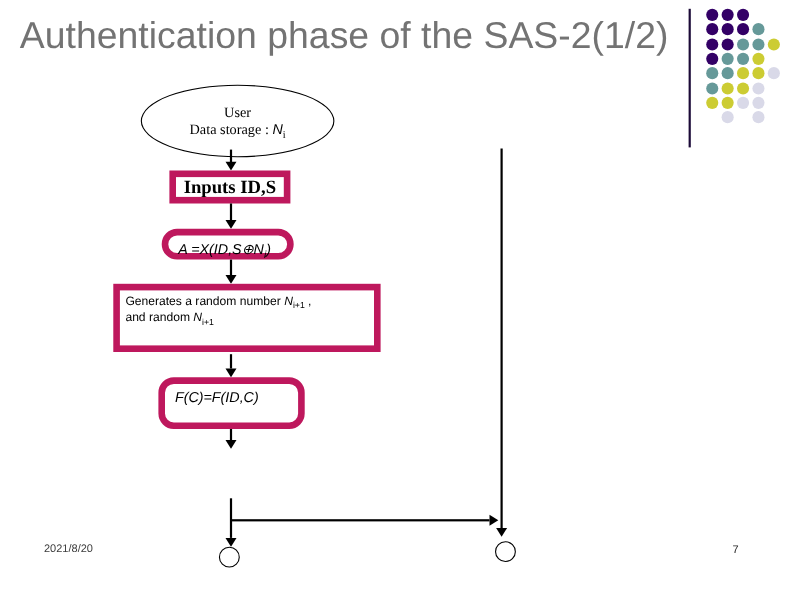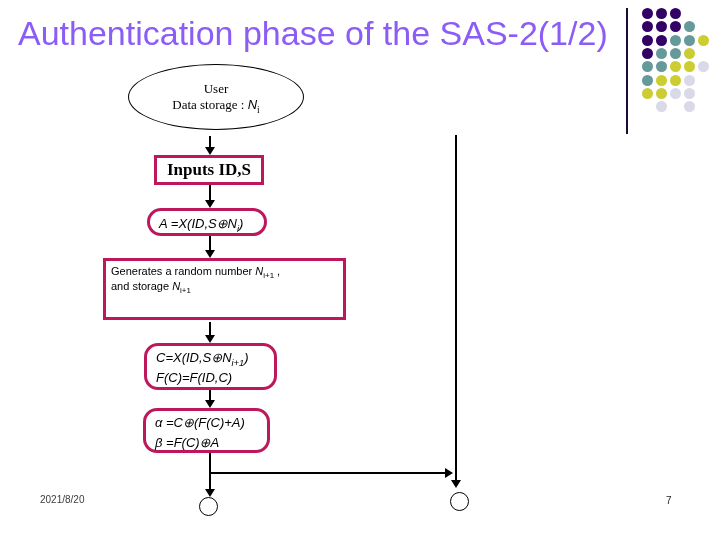--- a/index.html
+++ b/index.html
@@ -4,34 +4,34 @@
 <style>
   html,body { margin:0; padding:0; background:#888; }
   #canvas {
     position:relative; width:720px; height:540px; background:#ffffff;
     overflow:hidden; font-family:"Liberation Sans", sans-serif; color:#000;
   }
   
   .title {
     position:absolute; left:18px; top:13px; width:640px;
     font-family:"Liberation Sans", sans-serif;
-    font-size:34px; line-height:40px; color:#8b5cf6; white-space:nowrap;
+    font-size:34px; line-height:40px; color:#737373; white-space:nowrap;
   }
   
   .vline { position:absolute; left:626px; top:8px; width:2px; height:126px; }
   .dot { position:absolute; width:11px; height:11px; border-radius:50%; }
   
   .ellipse {
     position:absolute; border:1px solid #000; border-radius:50%; background:#fff;
     display:flex; flex-direction:column; align-items:center; justify-content:center;
     font-family:"Liberation Serif", serif; font-size:13px; line-height:16px; text-align:center;
   }
   .ellipse .math, .it { font-style:italic; font-family:"Liberation Sans", sans-serif; }
   
-  .box { position:absolute; border:3px solid #be185d; background:#fff; box-sizing:border-box; }
+  .box { position:absolute; border:6px solid #be185d; background:#fff; box-sizing:border-box; }
   .box.center { display:flex; align-items:center; justify-content:center; }
   .inputs { font-family:"Liberation Serif", serif; font-weight:bold; font-size:17px; }
   .math-box { font-family:"Liberation Sans", sans-serif; font-style:italic; font-size:13px;border-radius:14px; }
   .math-box .line { padding-left:9px; line-height:20px; }
   .gen { font-size:11px; line-height:15px; padding:3px 4px 0 5px; overflow:visible; }
   .gen .line { white-space:nowrap; }
   sub { font-size:0.72em; line-height:0; }
   
   .seg { position:absolute; background:#000; }
   .arr-down { position:absolute; width:0; height:0; border-left:5px solid transparent;
@@ -79,21 +79,21 @@
       <div class="dot" style="left: 670px; top: 74.5px; background: rgb(204, 204, 51);"></div>
       <div class="dot" style="left: 684px; top: 74.5px; background: rgb(217, 217, 232);"></div>
       <div class="dot" style="left: 642px; top: 87.8px; background: rgb(204, 204, 51);"></div>
       <div class="dot" style="left: 656px; top: 87.8px; background: rgb(204, 204, 51);"></div>
       <div class="dot" style="left: 670px; top: 87.8px; background: rgb(217, 217, 232);"></div>
       <div class="dot" style="left: 684px; top: 87.8px; background: rgb(217, 217, 232);"></div>
       <div class="dot" style="left: 656px; top: 101.1px; background: rgb(217, 217, 232);"></div>
       <div class="dot" style="left: 684px; top: 101.1px; background: rgb(217, 217, 232);"></div>
     </div>
 
-  <div class="ellipse" style="left:128px; top:64px; width:174px; height:64px;">
+  <div class="ellipse" style="left:128px; top:77px; width:174px; height:64px;">
     <div>User</div>
     <div><span>Data storage : </span><span class="it">N</span><sub>i</sub></div>
   </div>
 
 
   <div class="seg" style="left:209px; top:136px; width:2px; height:12px;"></div>
   <div class="arr-down" style="left:205px; top:147px;"></div>
 
   <div class="box center inputs" style="left:154px; top:155px; width:110px; height:30px;">
     <span>Inputs ID,S</span>
@@ -104,38 +104,33 @@
 
   <div class="box math-box" style="left:147px; top:208px; width:120px; height:28px;">
     <div class="line" style="line-height:26px;"><span>A =X(ID,S⊕N</span><sub>i</sub><span>)</span></div>
   </div>
 
   <div class="seg" style="left:209px; top:236px; width:2px; height:14px;"></div>
   <div class="arr-down" style="left:205px; top:250px;"></div>
 
   <div class="box gen" style="left:103px; top:258px; width:243px; height:62px;">
     <div class="line"><span>Generates a random number </span><span class="it">N</span><sub>i+1</sub><span> ,</span></div>
-    <div class="line"><span>and storage </span><span class="it">N</span><sub>i+1</sub></div>
+    <div class="line"><span>and random </span><span class="it">N</span><sub>i+1</sub></div>
   </div>
 
   <div class="seg" style="left:209px; top:322px; width:2px; height:13px;"></div>
   <div class="arr-down" style="left:205px; top:335px;"></div>
 
   <div class="box math-box" style="left:144px; top:343px; width:133px; height:47px; padding-top:2px;">
-    <div class="line"><span>C=X(ID,S⊕N</span><sub>i+1</sub><span>)</span></div>
     <div class="line"><span>F(C)=F(ID,C)</span></div>
   </div>
 
   <div class="seg" style="left:209px; top:390px; width:2px; height:10px;"></div>
   <div class="arr-down" style="left:205px; top:400px;"></div>
 
-  <div class="box math-box" style="left:143px; top:408px; width:127px; height:45px; padding-top:2px;">
-    <div class="line"><span>α =C⊕(F(C)+A)</span></div>
-    <div class="line"><span>β =F(C)⊕A</span></div>
-  </div>
 
   <div class="seg" style="left:209px; top:453px; width:2px; height:36px;"></div>
   <div class="arr-down" style="left:205px; top:489px;"></div>
   <div class="endpoint" style="left:199px; top:497px;"></div>
 
   <div class="seg" style="left:210px; top:472px; width:235px; height:2px;"></div>
   <div class="arr-right" style="left:445px; top:468px;"></div>
 
   <div class="seg" style="left:455px; top:135px; width:2px; height:345px;"></div>
   <div class="arr-down" style="left:451px; top:480px;"></div>

